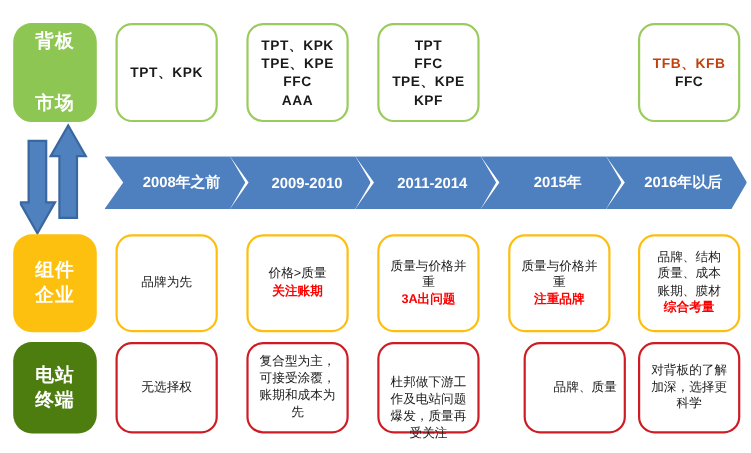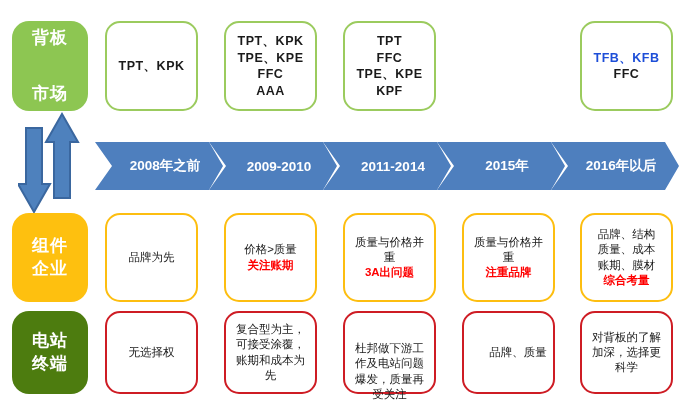--- a/index.html
+++ b/index.html
@@ -77,21 +77,21 @@
           <div class="line" style="color: rgb(26, 26, 26);">FFC</div>
           <div class="line" style="color: rgb(26, 26, 26);">AAA</div>
         </div>
         <div class="cell" style="left: 343px; border-color: rgb(155, 203, 94);">
           <div class="line" style="color: rgb(26, 26, 26);">TPT</div>
           <div class="line" style="color: rgb(26, 26, 26);">FFC</div>
           <div class="line" style="color: rgb(26, 26, 26);">TPE、KPE</div>
           <div class="line" style="color: rgb(26, 26, 26);">KPF</div>
         </div>
         <div class="cell" style="left: 580px; border-color: rgb(155, 203, 94);">
-          <div class="line" style="color: #1d4ed8;">TFB、KFB</div>
+          <div class="line" style="color: #c2410c;">TFB、KFB</div>
           <div class="line" style="color: rgb(26, 26, 26);">FFC</div>
         </div>
       </div>
       <div class="row row-1">
         <div class="row-label" style="background: rgb(254, 192, 15);">
           <div>组件</div>
           <div>企业</div>
         </div>
         <div class="cell" style="left: 105px; border-color: rgb(253, 190, 16);">
           <div class="line" style="color: rgb(26, 26, 26);">品牌为先</div>
@@ -130,21 +130,21 @@
           <div class="line" style="color: rgb(26, 26, 26);">可接受涂覆，</div>
           <div class="line" style="color: rgb(26, 26, 26);">账期和成本为</div>
           <div class="line" style="color: rgb(26, 26, 26);">先</div>
         </div>
         <div class="cell" style="left: 343px; border-color: rgb(206, 28, 36);">
           <div class="line" style="color: rgb(26, 26, 26); margin-top: 38px;">杜邦做下游工</div>
           <div class="line" style="color: rgb(26, 26, 26);">作及电站问题</div>
           <div class="line" style="color: rgb(26, 26, 26);">爆发，质量再</div>
           <div class="line" style="color: rgb(26, 26, 26);">受关注</div>
         </div>
-        <div class="cell" style="left: 462px; border-color: rgb(206, 28, 36); padding-left: 24px;">
+        <div class="cell" style="left: 476px; border-color: rgb(206, 28, 36); padding-left: 24px;">
           <div class="line" style="color: rgb(26, 26, 26);">品牌、质量</div>
         </div>
         <div class="cell" style="left: 580px; border-color: rgb(206, 28, 36);">
           <div class="line" style="color: rgb(26, 26, 26);">对背板的了解</div>
           <div class="line" style="color: rgb(26, 26, 26);">加深，选择更</div>
           <div class="line" style="color: rgb(26, 26, 26);">科学</div>
         </div>
       </div>
     </div>
 

